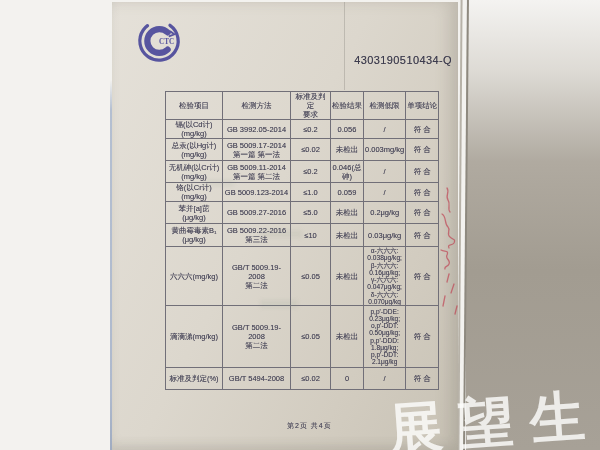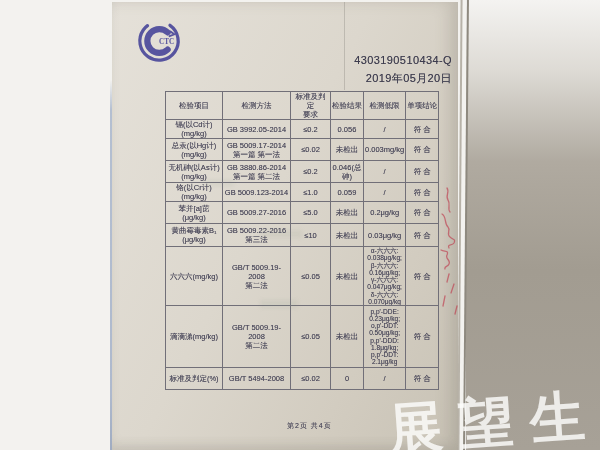--- a/index.html
+++ b/index.html
@@ -80,21 +80,20 @@
     <g fill="none" stroke="#3f3d96" stroke-linecap="round">
       <circle cx="24" cy="24" r="20" stroke-width="3.4" stroke-dasharray="100 26" transform="rotate(-55 24 24)"></circle>
       <path d="M36 14 l4 3 l-5 2" stroke-width="2" fill="none"></path>
       <path d="M33 15 A12.5 12.5 0 1 0 33 33" stroke-width="6.5"></path>
     </g>
     <text x="24" y="27" font-size="7.5" font-weight="bold" fill="#3f3d96" font-family="Liberation Serif, DejaVu Serif, serif">CTC</text>
   </svg>
 
   <div class="doc-meta">
     <div>4303190510434-Q</div>
-    <div>2019年05月20日</div>
   </div>
 
   <div class="table-wrap">
     <table>
       <colgroup>
         <col class="c1">
           <col class="c2">
           <col class="c3">
         <col class="c4">
           <col class="c5">
@@ -125,23 +124,23 @@
             <td>总汞(以Hg计)
 (mg/kg)</td>
             <td>GB 5009.17-2014
 第一篇 第一法</td>
             <td>≤0.02</td>
             <td>未检出</td>
             <td>0.003mg/kg</td>
             <td>符 合</td>
           </tr>
           <tr style="height: 22px;">
-            <td>无机砷(以As计)
-(mg/kg)</td>
-            <td>GB 3880.86-2014
+            <td>无机砷(以Cr计)
+(mg/kg)</td>
+            <td>GB 5009.11-2014
 第一篇 第二法</td>
             <td>≤0.2</td>
             <td>0.046(总
 砷)</td>
             <td>/</td>
             <td>符 合</td>
           </tr>
           <tr style="height: 15px;">
             <td>铬(以Cr计)
 (mg/kg)</td>

